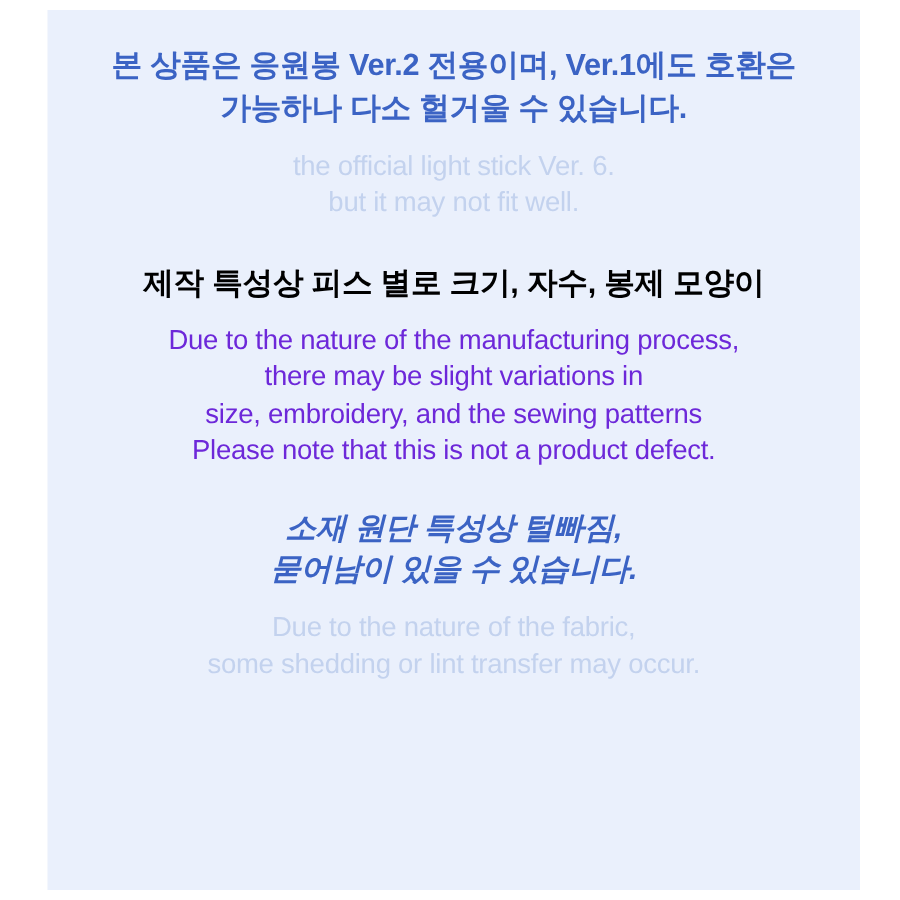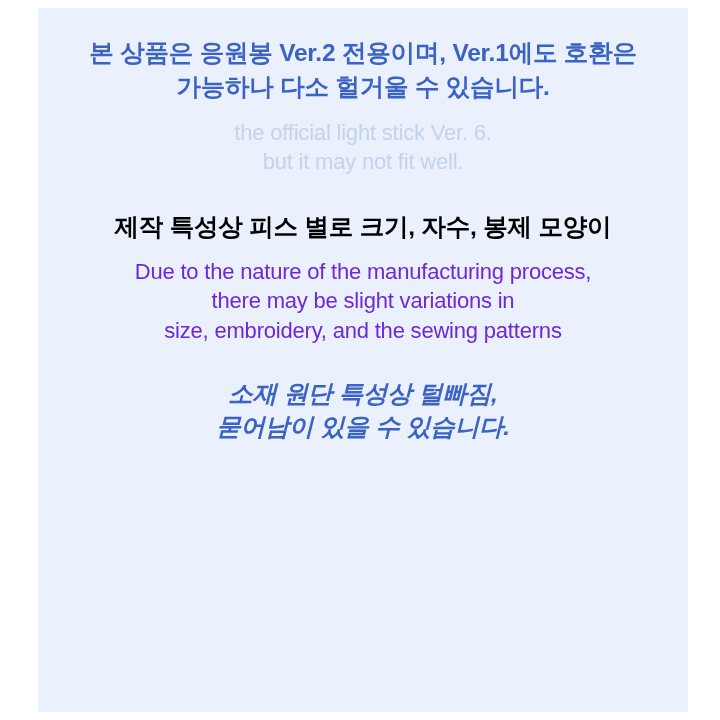--- a/index.html
+++ b/index.html
@@ -80,24 +80,29 @@
     <div class="gap-block"></div>
 
     <div class="block ko" style="color: #000000;">
       <span class="line">제작 특성상 피스 별로 크기, 자수, 봉제 모양이</span>
     </div>
     <div class="gap-ko-en"></div>
     <div class="block en" style="color: #6d28d9;">
       <span class="line">Due to the nature of the manufacturing process,</span>
       <span class="line">there may be slight variations in</span>
       <span class="line">size, embroidery, and the sewing patterns</span>
+      <span class="line">Please note that this is not a product defect.</span>
     </div>
 
     <div class="gap-block-2"></div>
 
     <div class="block ko" style="color: rgb(59, 99, 196); font-style: italic;">
       <span class="line">소재 원단 특성상 털빠짐,</span>
       <span class="line">묻어남이 있을 수 있습니다.</span>
     </div>
     <div class="gap-ko-en"></div>
+    <div class="block en" style="color: rgb(195, 210, 238);">
+      <span class="line">Due to the nature of the fabric,</span>
+      <span class="line">some shedding or lint transfer may occur.</span>
+    </div>
 
   </div>
 </div>
 
 </body></html>

